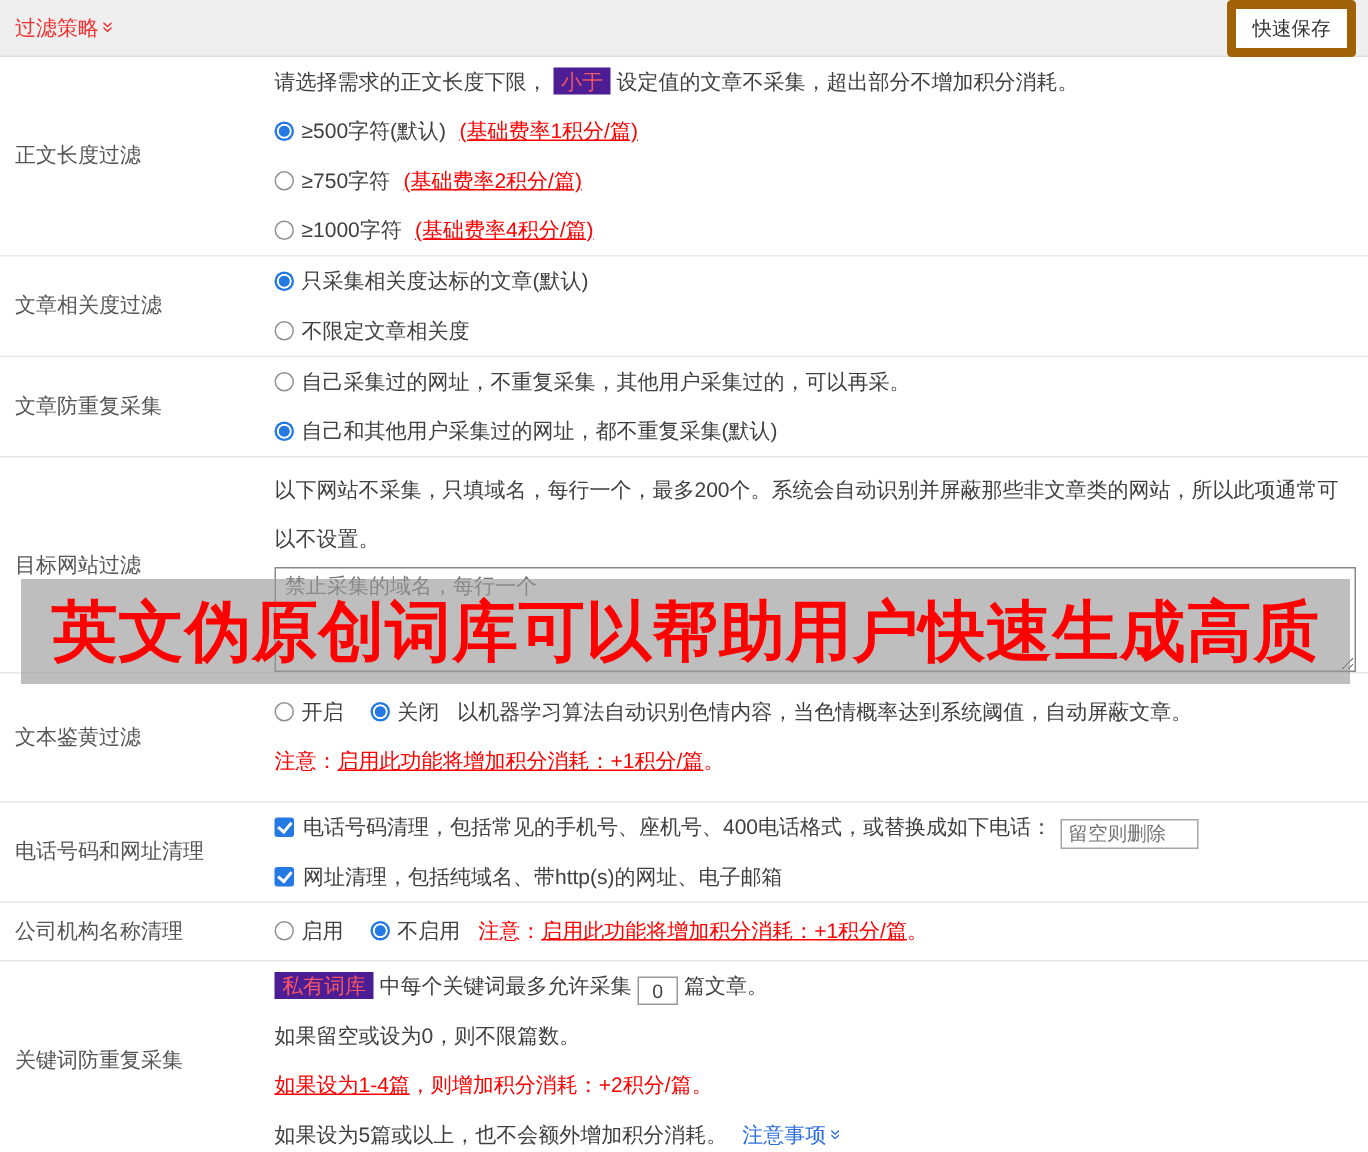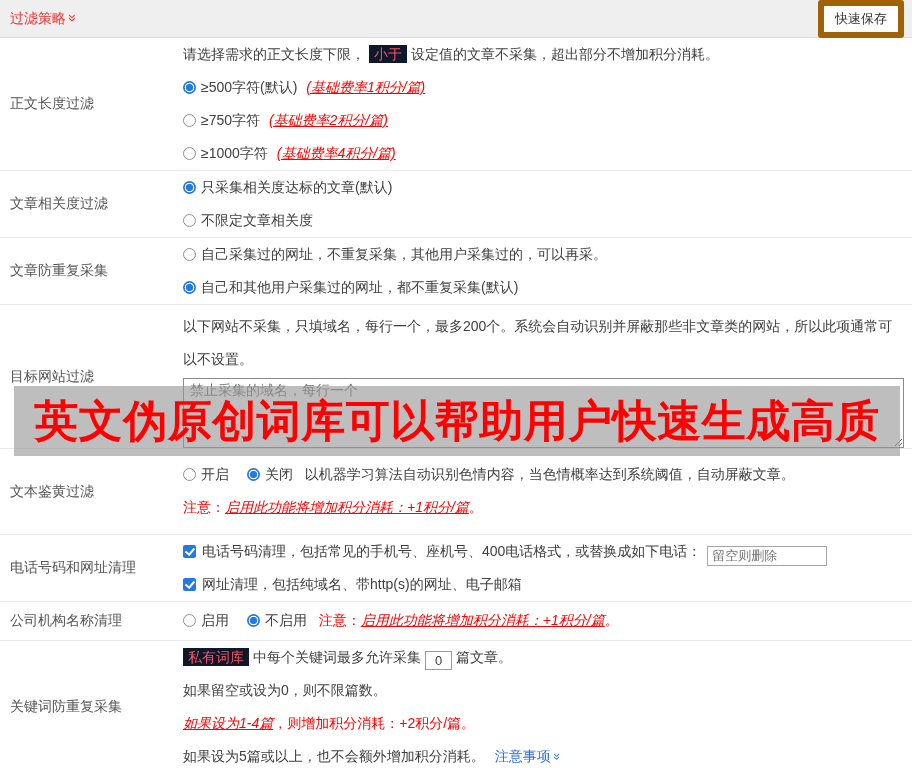--- a/index.html
+++ b/index.html
@@ -26,28 +26,28 @@
   
   .radio{width:13px;height:13px;border:1px solid #919191;border-radius:50%;display:inline-block;background:#fff;margin-right:5px;vertical-align:-2px;box-sizing:border-box;}
   .radio.checked{border:none;background:radial-gradient(circle,#2479e2 0 3.4px,#fff 3.9px 4.7px,#2479e2 5.1px 6.5px);}
   .opt{cursor:pointer;}
   .opt + .opt{margin-left:14px;}
   .checkbox{width:13px;height:13px;background:#2479e2;border-radius:2px;display:inline-block;position:relative;margin-right:6px;vertical-align:-2px;}
   .checkbox::after{content:"";position:absolute;left:4px;top:1px;width:3.5px;height:7px;border:2px solid #fff;border-top:0;border-left:0;transform:rotate(40deg);}
 
   .note{color:#fe0000;}
   .note-gap{margin-left:5px;}
-  .ul{text-decoration:underline;font-style:italic;}
-  .tag{color:#f25565;background:#0f172a;padding:1px 5px;margin:0 4px;font-size:14px;}
+  .ul{text-decoration:underline;}
+  .tag{color:#f25565;background:#4c1d95;padding:1px 5px;margin:0 4px;font-size:14px;}
   .tag.first{margin-left:0;}
   .link{color:#2d6fe0;margin-left:10px;cursor:pointer;}
   .desc-gap{margin-left:8px;}
 
   .sites-textarea{display:block;width:721px;height:70px;box-sizing:border-box;border:1px solid #8a8a8a;resize:both;font-size:14px;font-family:"Liberation Sans","DejaVu Sans",sans-serif;padding:3px 6px;margin-top:2px;color:#404040;}
-  .phone-input{width:120px;height:20px;box-sizing:border-box;border:1px solid #a5a5a5;padding:0 4px;font-size:13px;vertical-align:-4px;margin-left:2px;color:#555;font-family:"Liberation Sans","DejaVu Sans",sans-serif;}
+  .phone-input{width:92px;height:20px;box-sizing:border-box;border:1px solid #a5a5a5;padding:0 4px;font-size:13px;vertical-align:-4px;margin-left:2px;color:#555;font-family:"Liberation Sans","DejaVu Sans",sans-serif;}
   .count-input{width:27px;height:19px;box-sizing:border-box;border:1px solid #999;text-align:center;font-size:13px;margin:0 4px;vertical-align:-3px;color:#404040;font-family:"Liberation Sans","DejaVu Sans",sans-serif;}
 
   
   .banner{position:absolute;top:341px;left:14px;width:886px;height:70px;background:rgba(150,150,150,0.62);display:flex;align-items:center;justify-content:center;z-index:10;pointer-events:none;margin-top:45px;}
   .banner-text{font-size:44px;font-weight:bold;color:#ff0000;white-space:nowrap;letter-spacing:0.5px;}
 </style>
 </head>
 <body>
 
 <div class="page">

